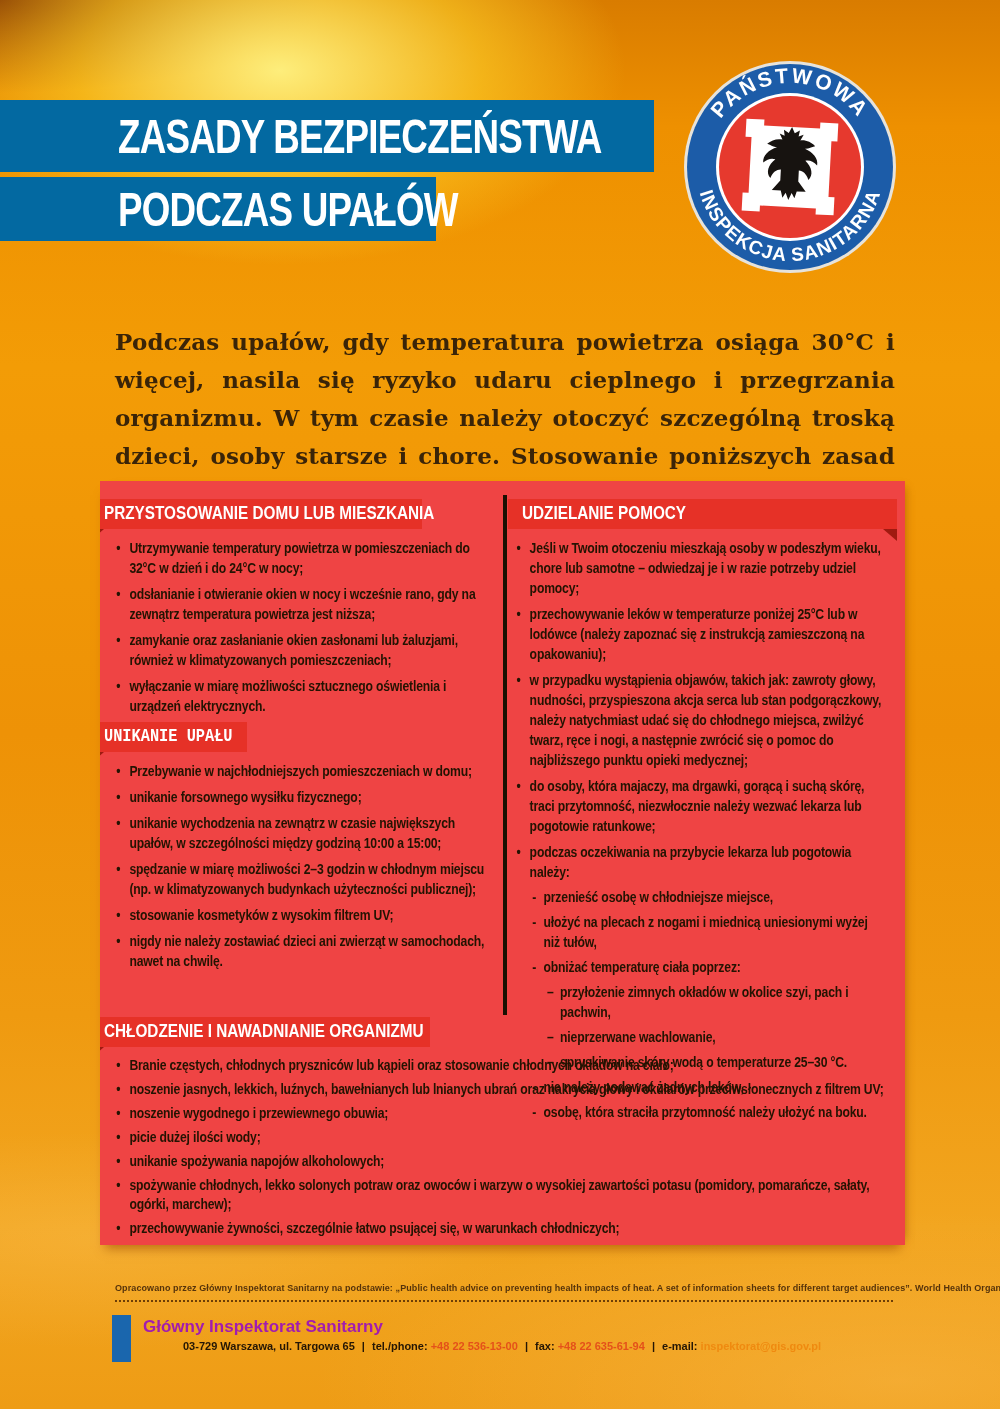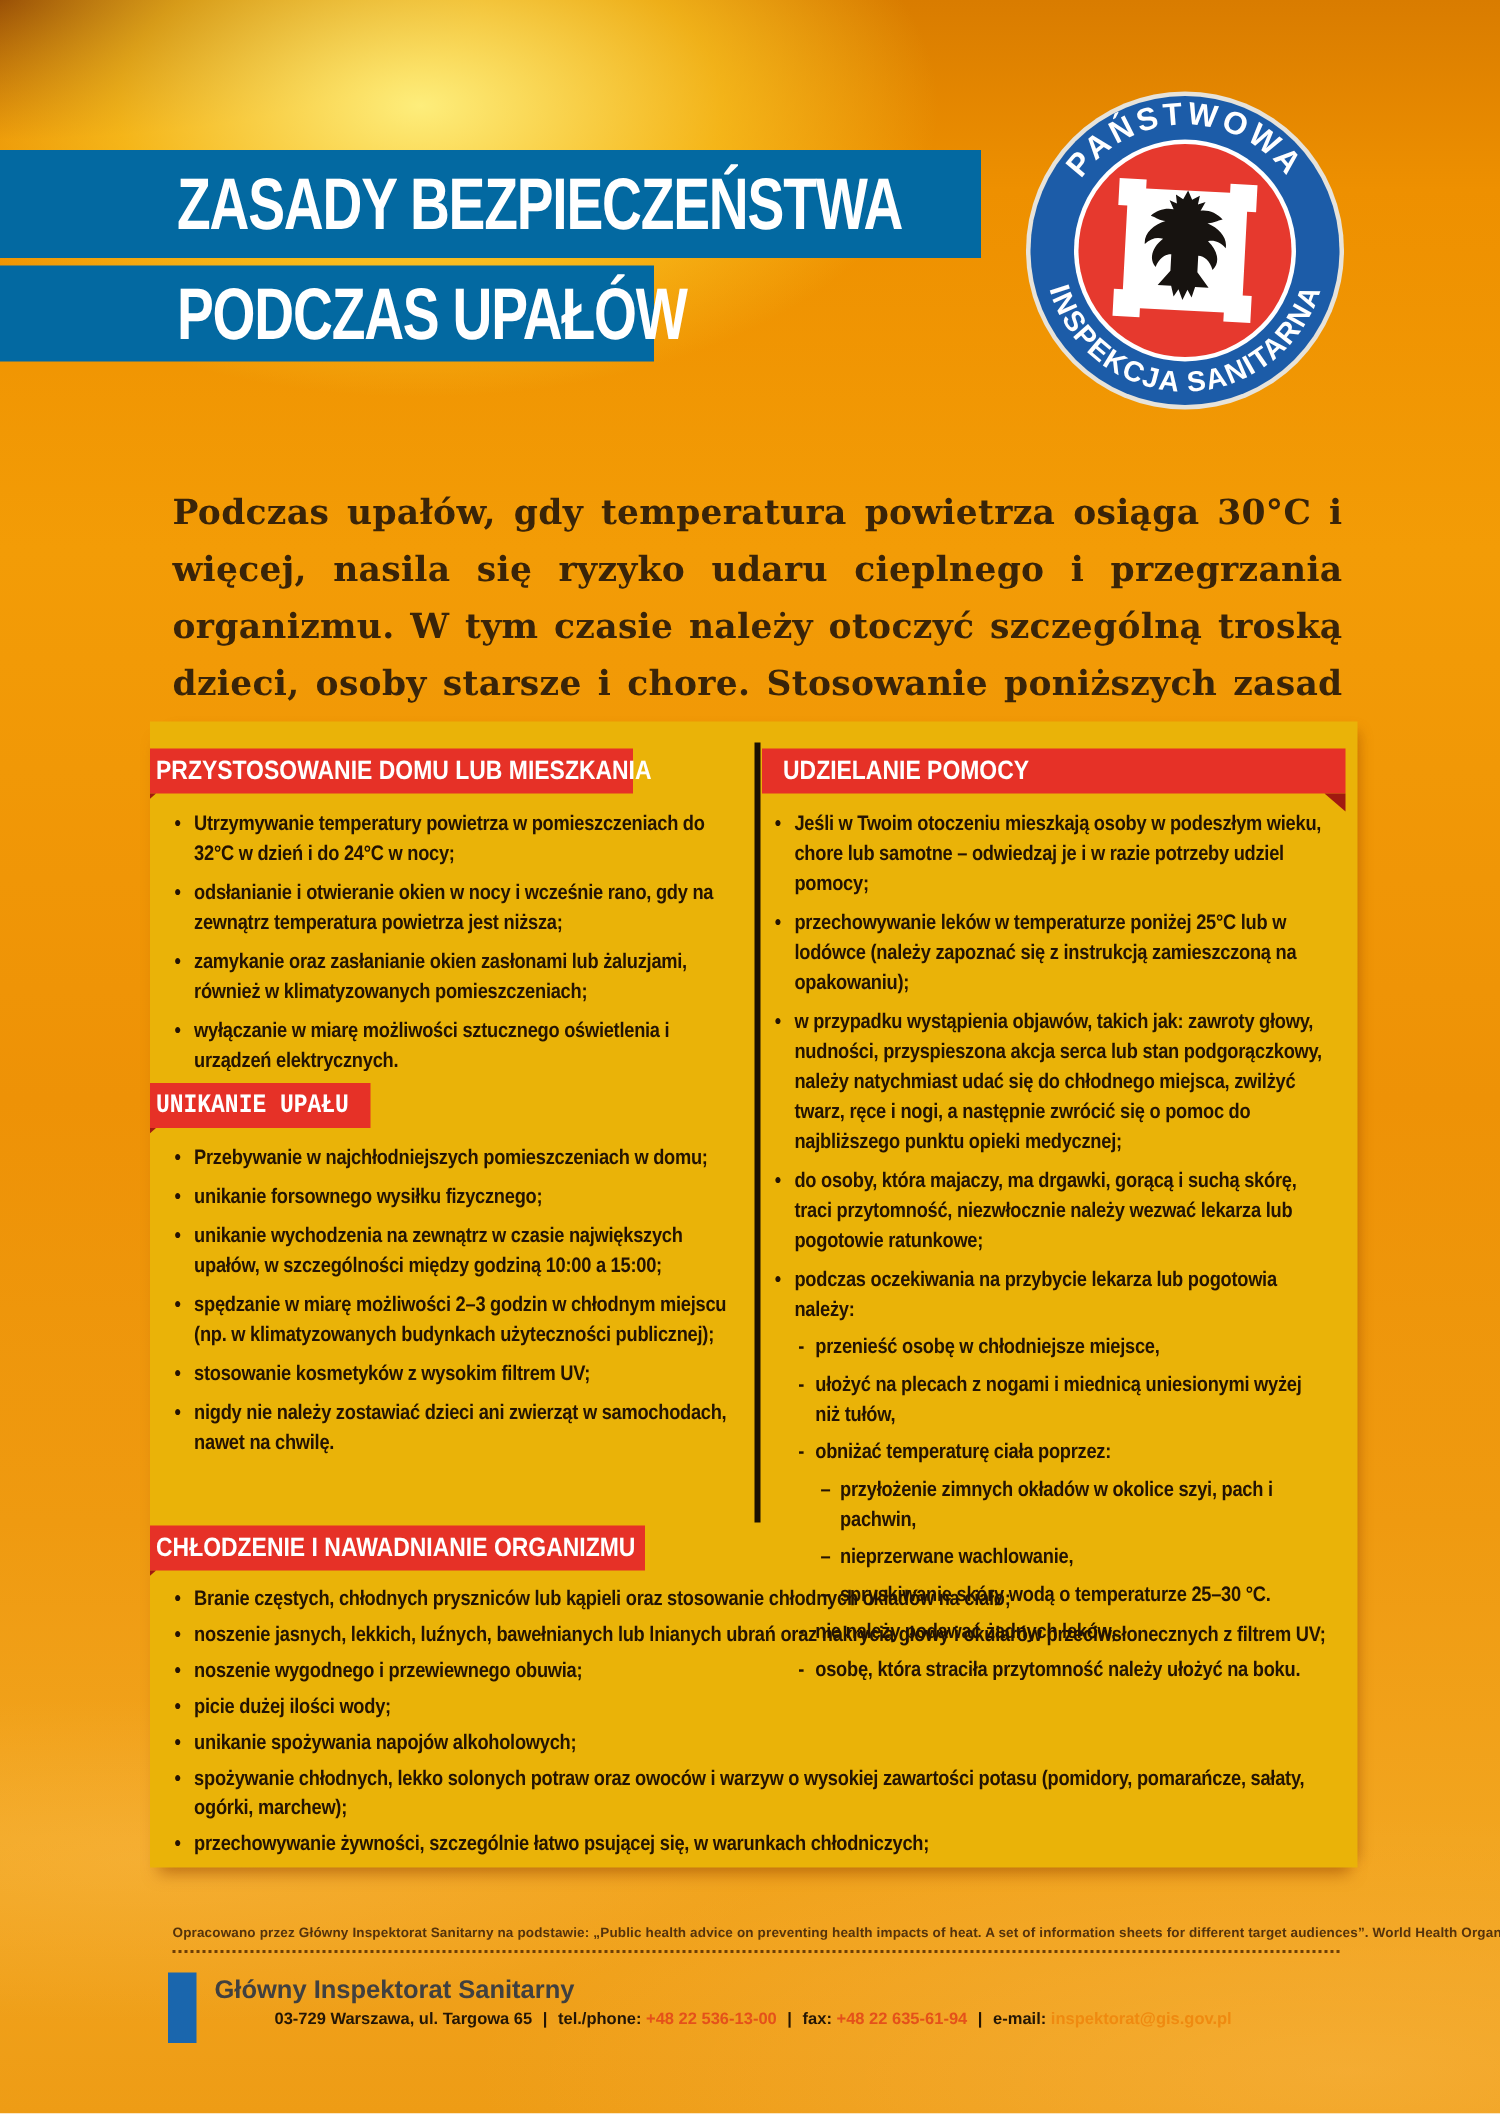--- a/index.html
+++ b/index.html
@@ -28,21 +28,21 @@
   .logo{position:absolute;left:683px;top:60px;width:214px;height:214px;}
   
   .intro{
     position:absolute;left:115px;top:300px;width:780px;
     font-family:"DejaVu Serif",serif;font-weight:700;color:#3a2408;
     font-size:23px;line-height:38px;text-align:justify;letter-spacing:.2px;
   }
   
   .panel{
     position:absolute;left:100px;top:481px;width:805px;height:764px;
-    background:#eab308;overflow:hidden;
+    background:#ef4444;overflow:hidden;
     box-shadow:0 9px 10px -5px rgba(150,70,0,.55), 7px 0 8px -6px rgba(150,70,0,.4);
   }
   .columns{display:flex;margin-top:14px;height:520px;}
   .col{box-sizing:border-box;}
   .col-left{width:403px;padding:0 8px 0 12px;}
   .col-right{width:386px;border-left:4px solid #1a1002;padding:0 8px 0 0;}
   .ribbon{
     position:relative;height:30px;line-height:30px;background:#e63127;color:#fff;
     font-weight:700;white-space:nowrap;
   }
@@ -70,21 +70,21 @@
   .bottom-sec .level0 > li{margin-bottom:5px;}
   
   .footnote{
     position:absolute;left:115px;top:1283px;width:790px;
     font-size:9px;font-weight:600;color:#55330b;letter-spacing:.1px;white-space:nowrap;
   }
   .dotline{position:absolute;left:115px;top:1300px;width:778px;border-bottom:2px dotted #6d3e06;}
   .footer{position:absolute;left:112px;top:1315px;display:flex;}
   .fbar{width:19px;height:47px;background:#1a66ad;}
   .ftext{margin-left:12px;padding-top:2px;}
-  .forg{font-size:17px;font-weight:700;color:#404040;line-height:20px;}
+  .forg{font-size:17px;font-weight:700;color:#a21caf;line-height:20px;}
   .fcontact{font-size:11px;font-weight:700;color:#241605;line-height:18px;white-space:nowrap;margin-left:40px;}
   .fcontact .val{color:#e4511a;}
   .fcontact .email{color:#ef8a10;}
   .fcontact .sep{color:#241605;padding:0 4px;}
 </style>
 </head>
 <body>
 
 <div class="bg"></div>
 

